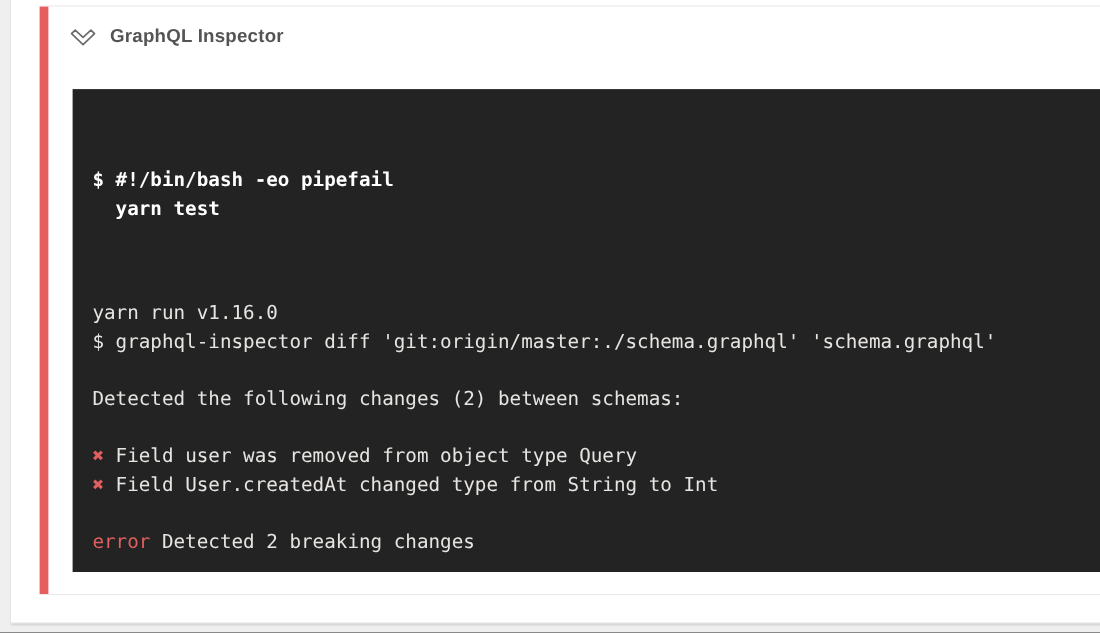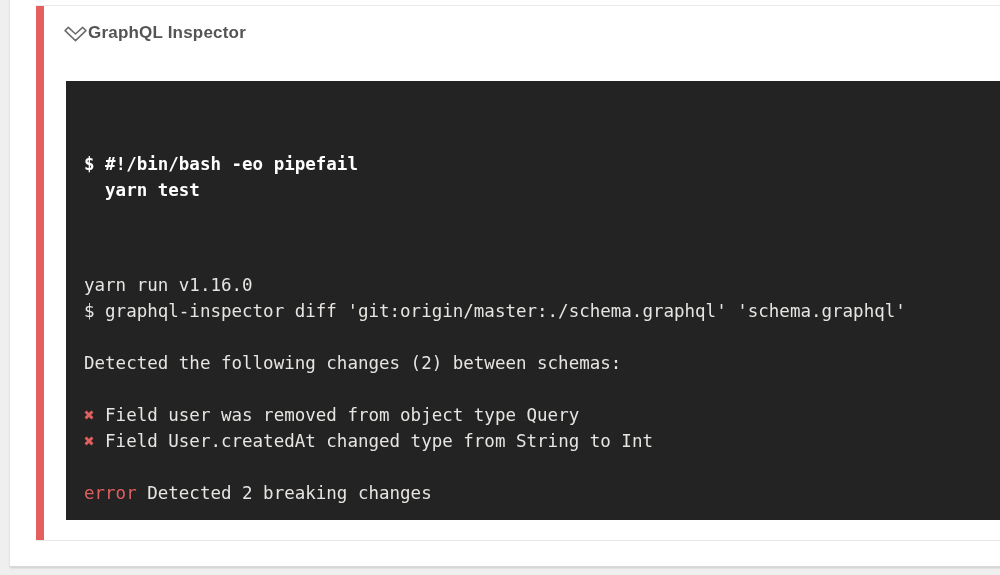--- a/index.html
+++ b/index.html
@@ -33,20 +33,21 @@
   }
   .step-header {
     display:flex;
     align-items:center;
     height:54px;
     padding-left:27px;
     cursor:pointer;
   }
   .chevron-icon { width:25px; height:19px; display:block; }
   .step-title {
+    margin-left:12px;
     font-size:17px;
     font-weight:bold;
     color:#545454;
     letter-spacing:0.2px;
   }
   .terminal {
     margin-left:30px;
     margin-top:21px;
     height:439px;
     background:var(--term-bg);

